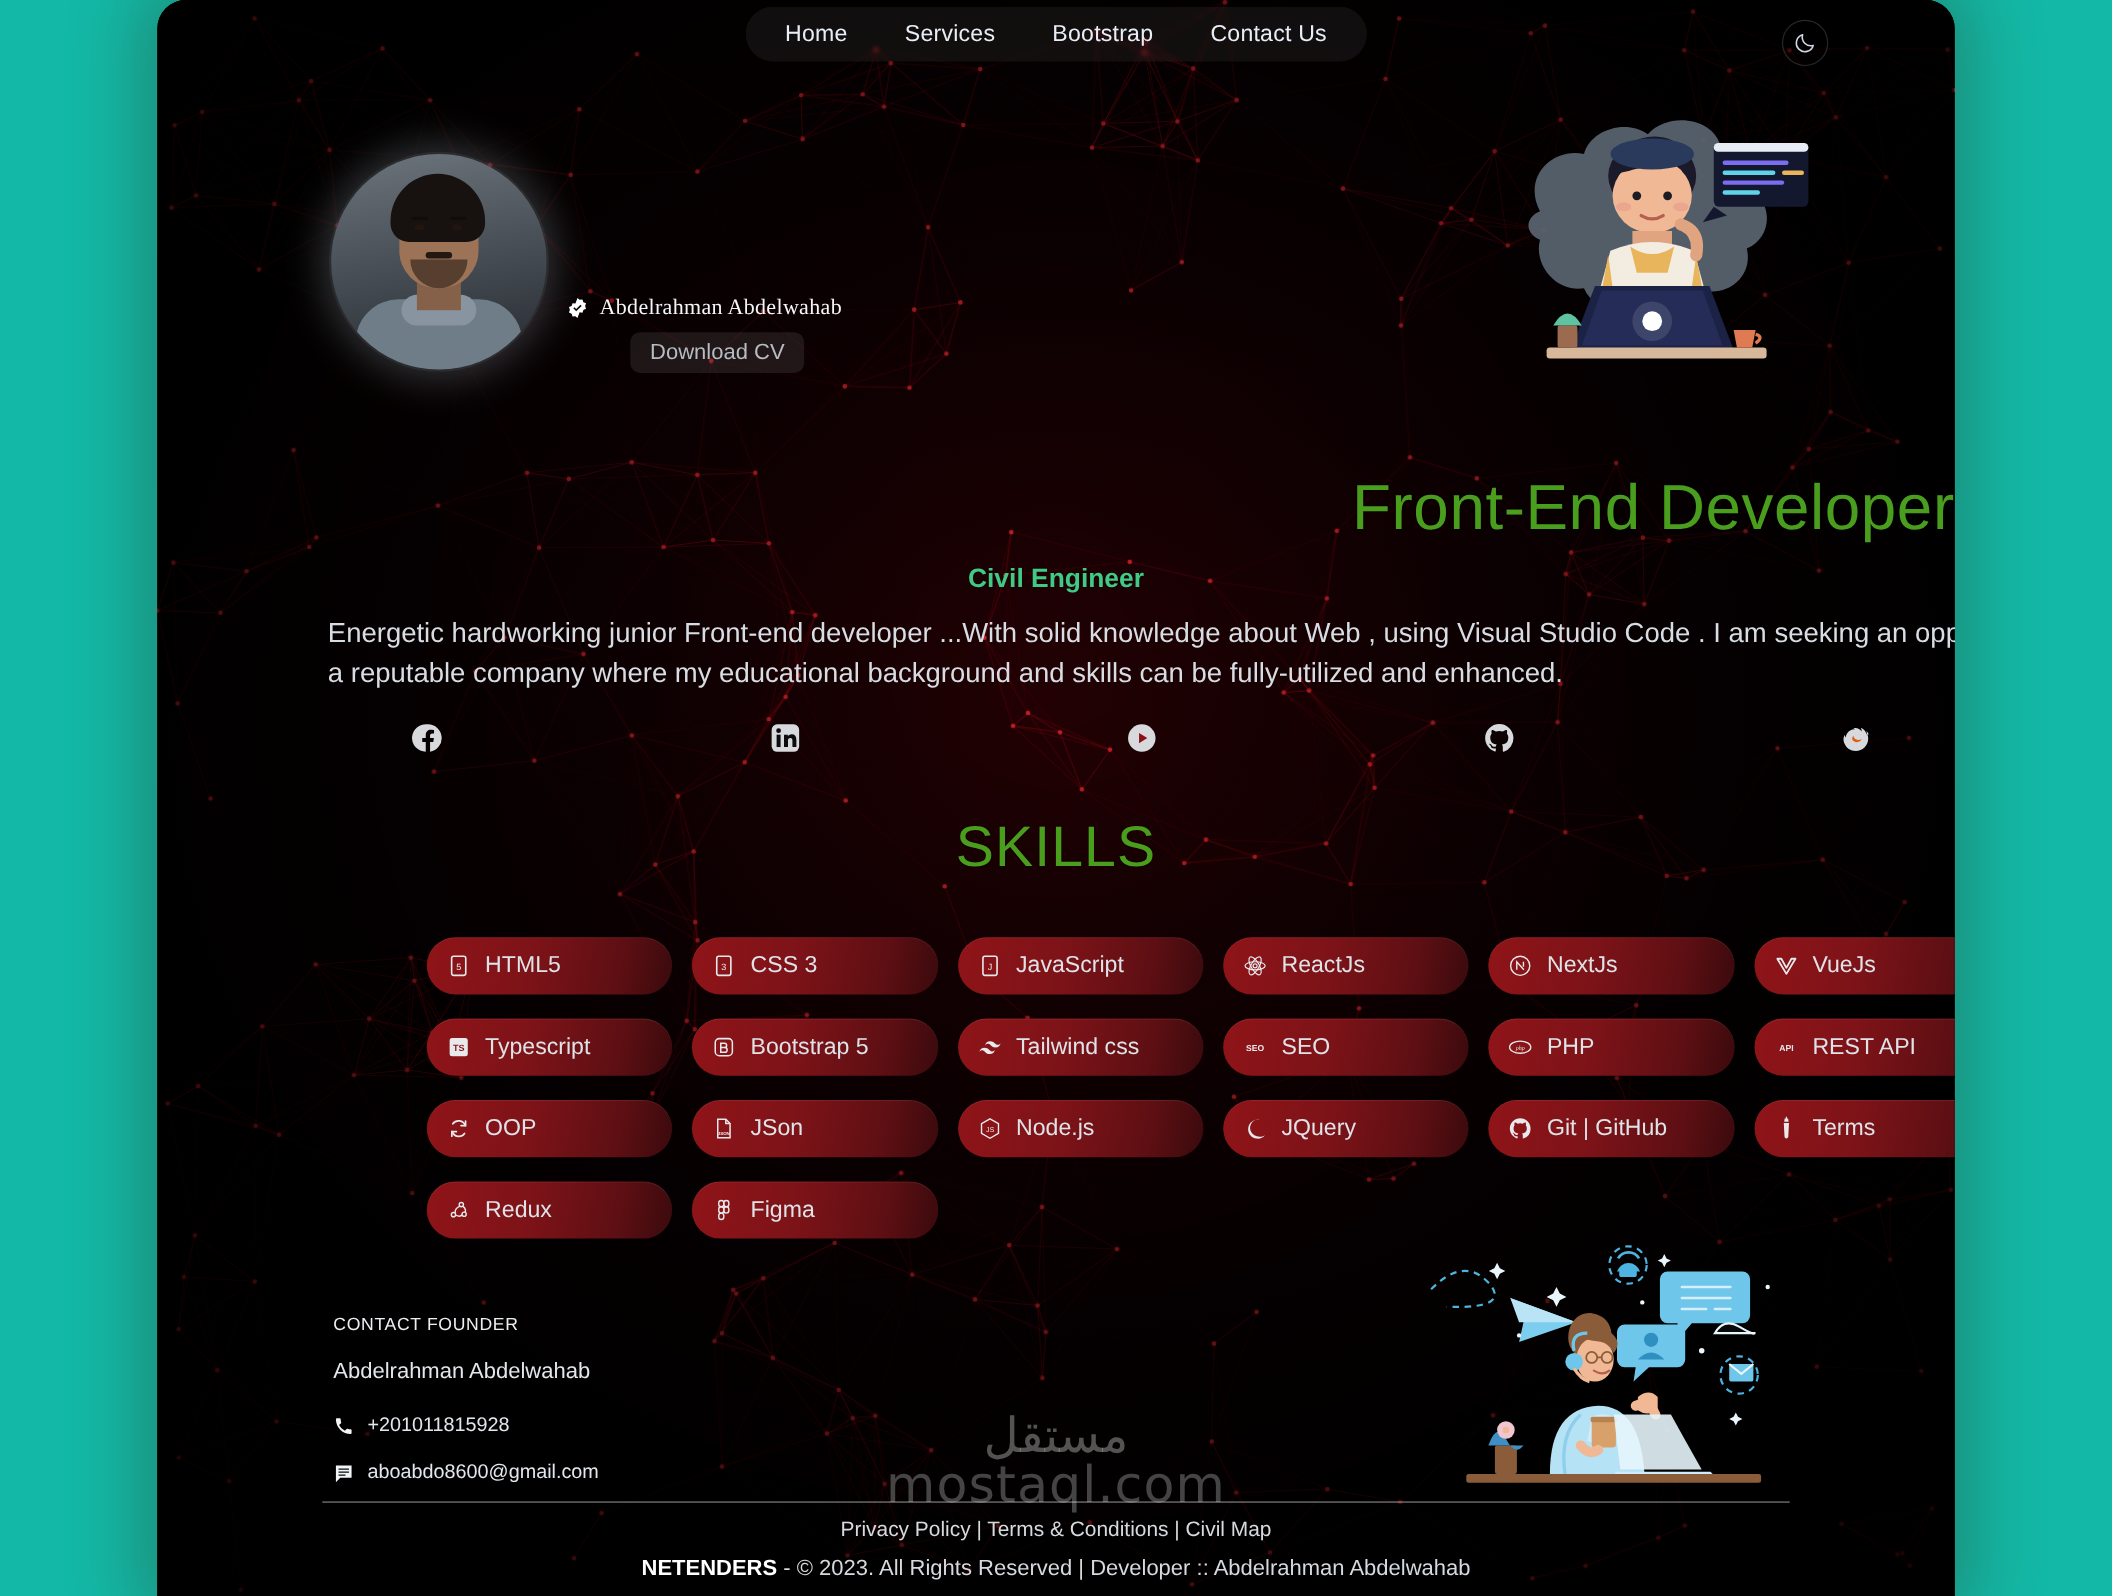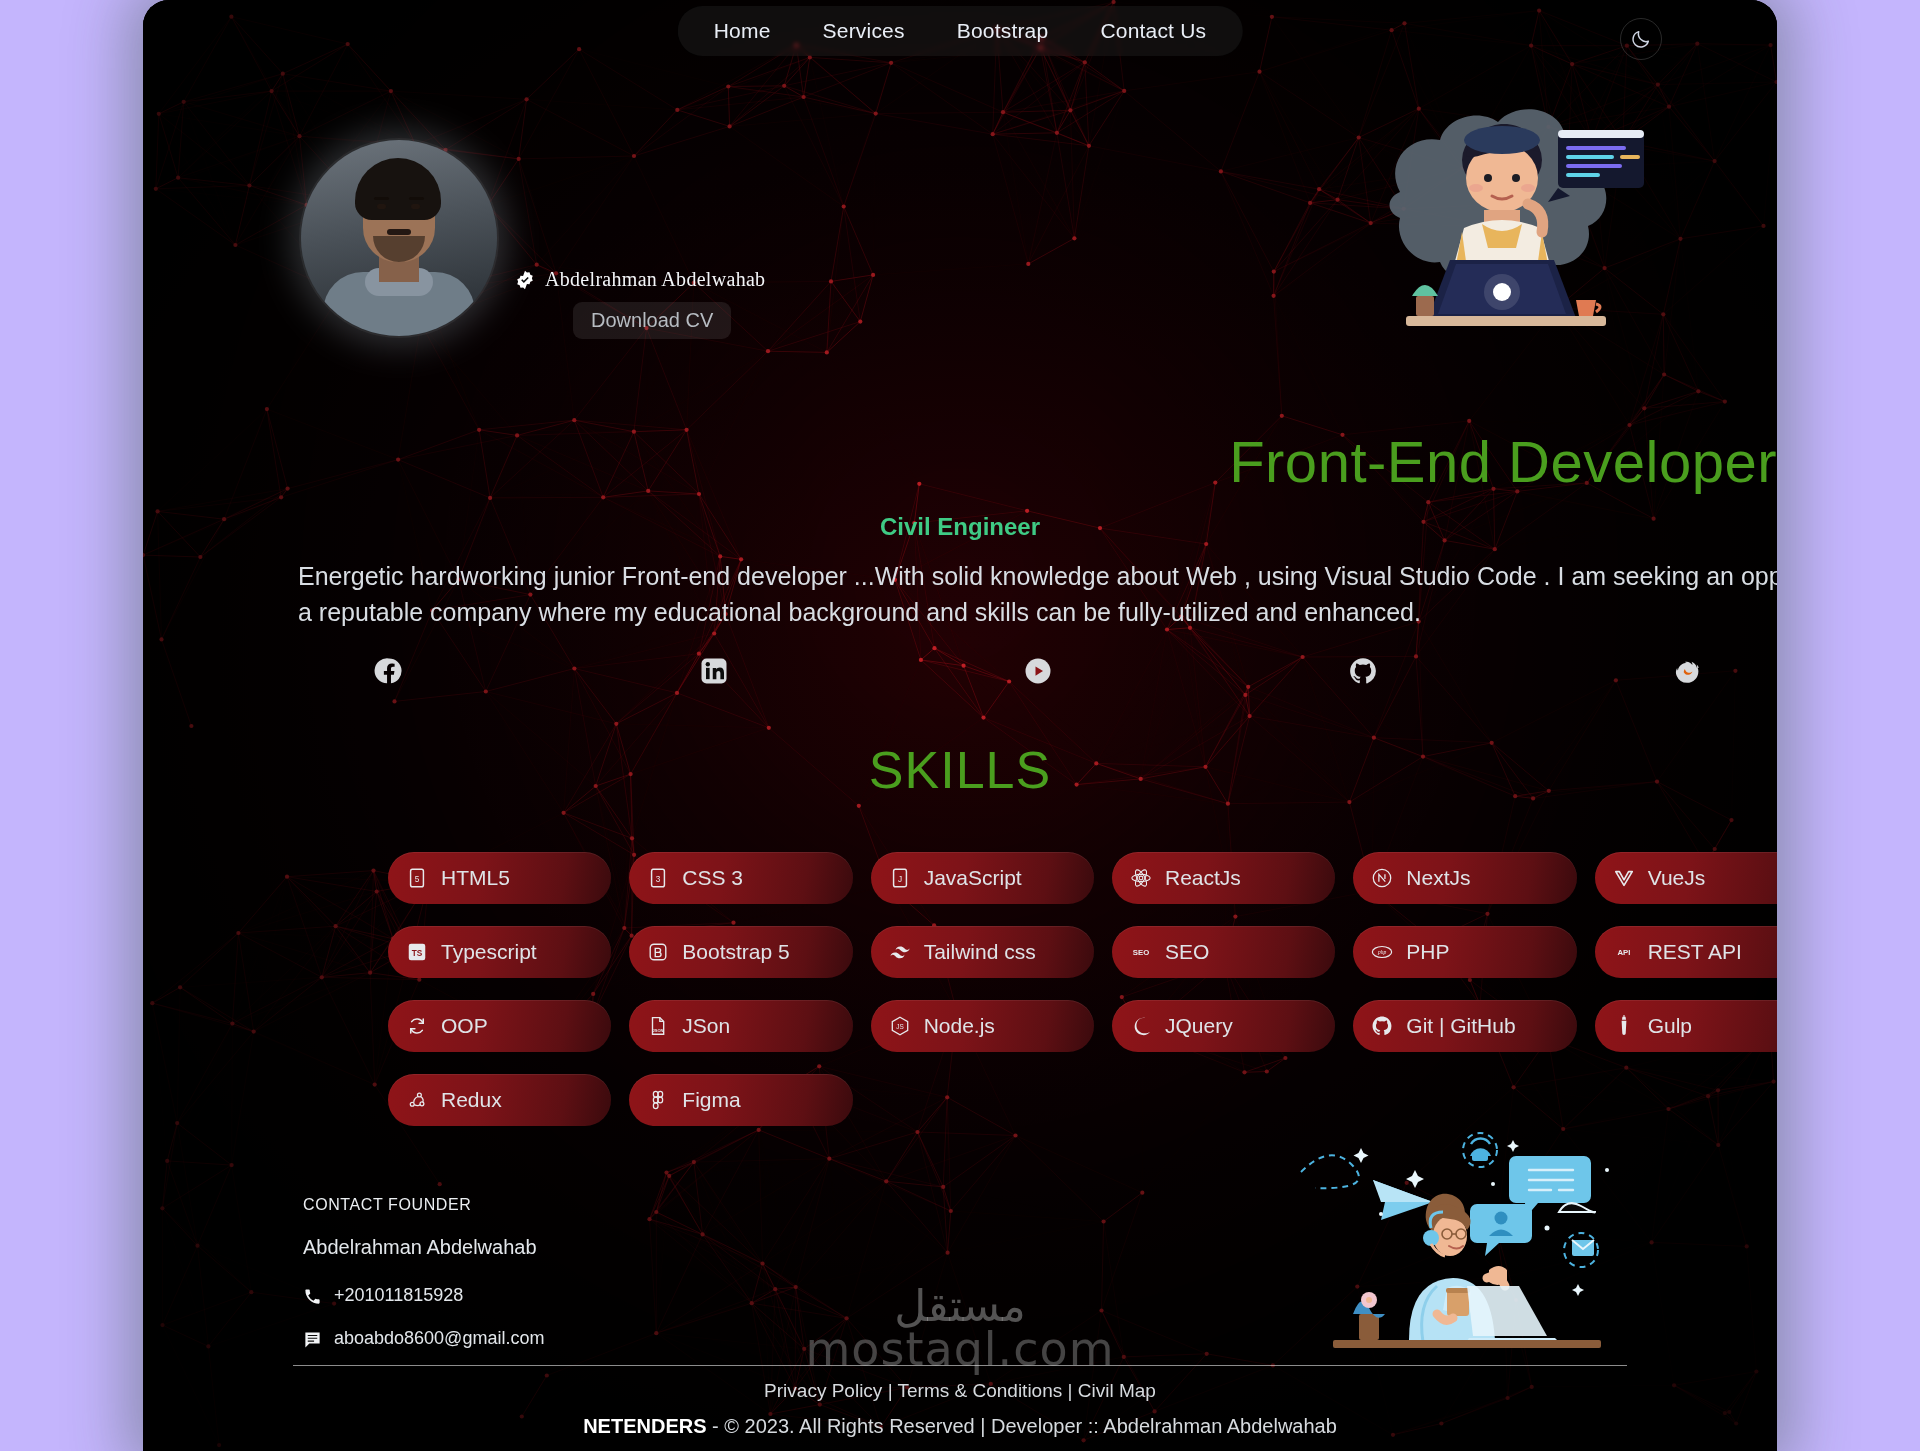--- a/index.html
+++ b/index.html
@@ -5,21 +5,21 @@
   * { margin:0; padding:0; box-sizing:border-box; }
   html,body{
     width:1920px; height:1451px; overflow:hidden;
     background:#1b1b1b;
     font-family:"Liberation Sans", sans-serif;
   }
 
   
   #page{
     position:relative; width:1920px; height:1451px;
-    background:#c4b5fd;
+    background:#14b8a6;
   }
   #frame{
     position:absolute; left:143px; top:0px; width:1634px; height:1451px;
     background:#050203;
     box-shadow:0 0 60px 18px rgba(40,70,45,.35);
     border-radius:26px 26px 0 0;
     overflow:hidden;
   }
 
   
@@ -2246,21 +2246,21 @@
           <span class="cl">Git | GitHub</span>
         </div>
         <div class="chip">
           <span class="ci">
             <svg viewBox="0 0 24 24" fill="currentColor">
               <path d="M10.3 2h3.4l.5 3.2h-4.4z"></path>
               <path d="M9.4 6.4h5.2l-.7 13.2c0 1.3-.8 2.2-1.9 2.2s-1.9-.9-1.9-2.2z"></path>
               <path d="M11.4 0h1.2v2.4h-1.2z"></path>
             </svg>
           </span>
-          <span class="cl">Gulp</span>
+          <span class="cl">Terms</span>
         </div>
         <div class="chip">
           <span class="ci">
             <svg viewBox="0 0 24 24" fill="none" stroke="currentColor" stroke-width="1.4">
               <circle cx="14.6" cy="6.6" r="2.1"></circle>
               <circle cx="6.8" cy="16.6" r="2.1"></circle>
               <circle cx="17.4" cy="16.2" r="2.1"></circle>
               <path d="M13.2 8.2c-3.6 1.5-5.4 4.4-4.4 6.6M16.4 8.4c2.4 2 3 4.8 1.6 6.2M8.9 17.1c2.8 1.3 5.6 1 6.6-.4"></path>
             </svg>
           </span>

